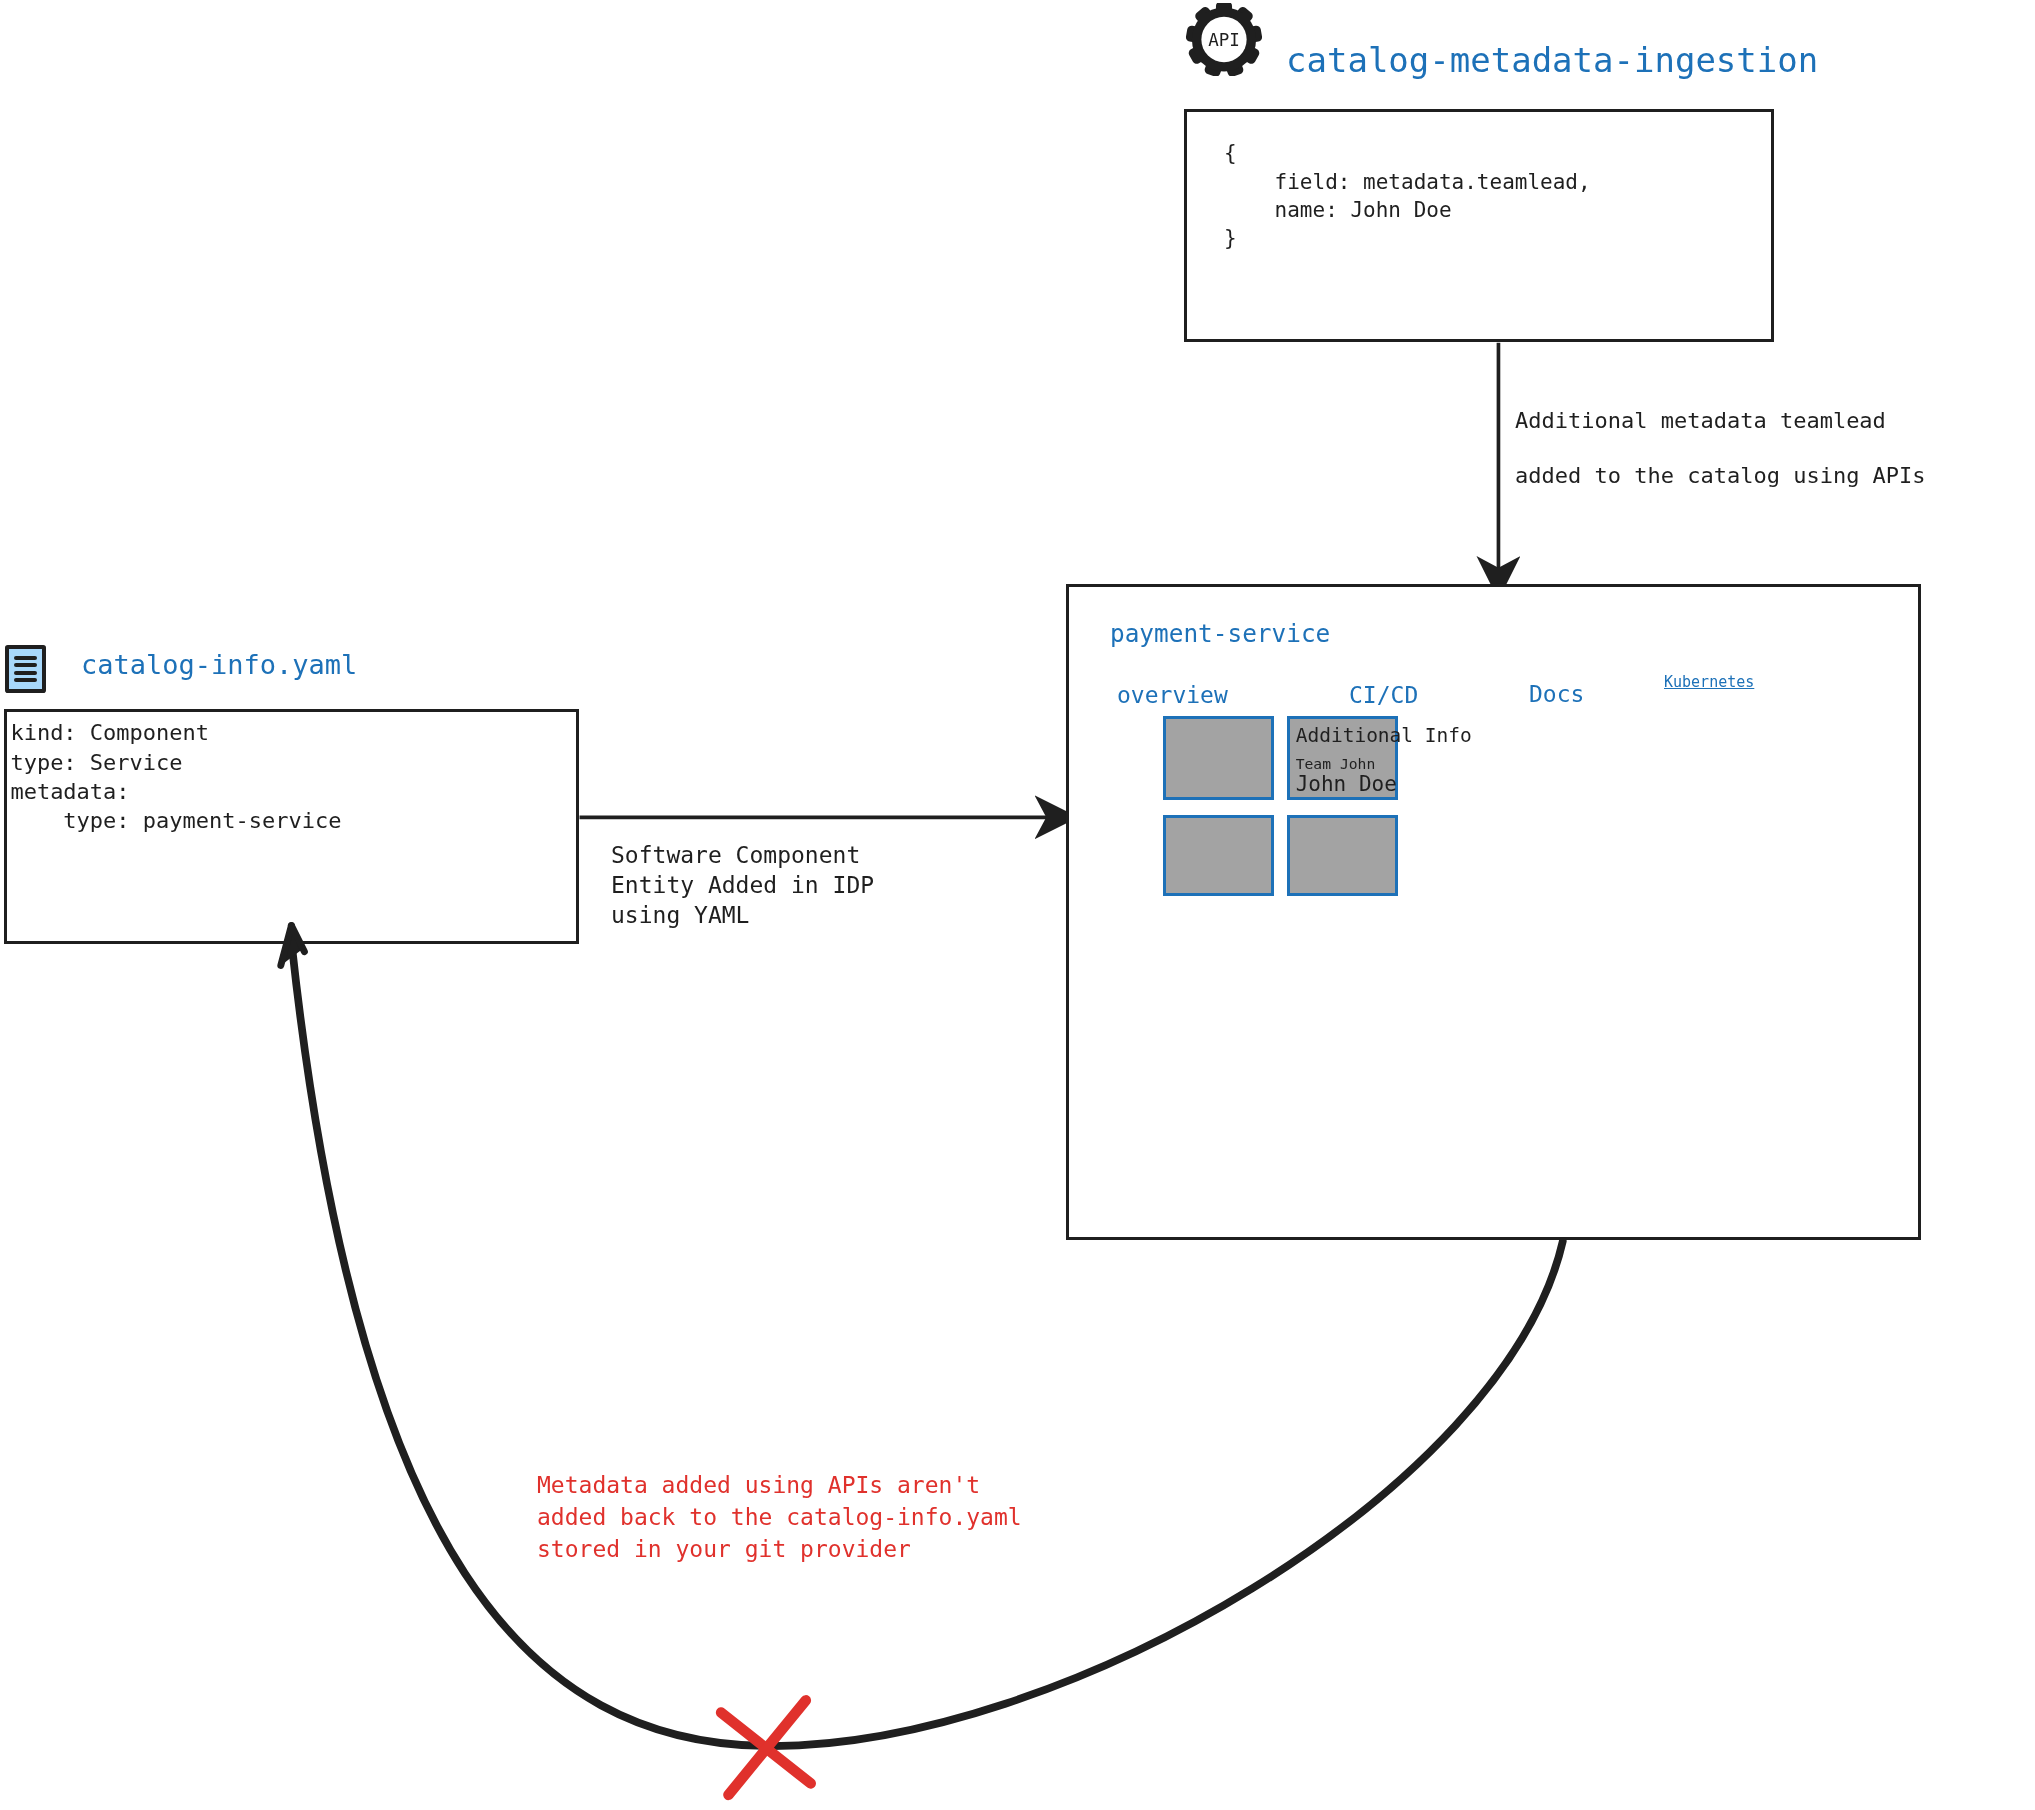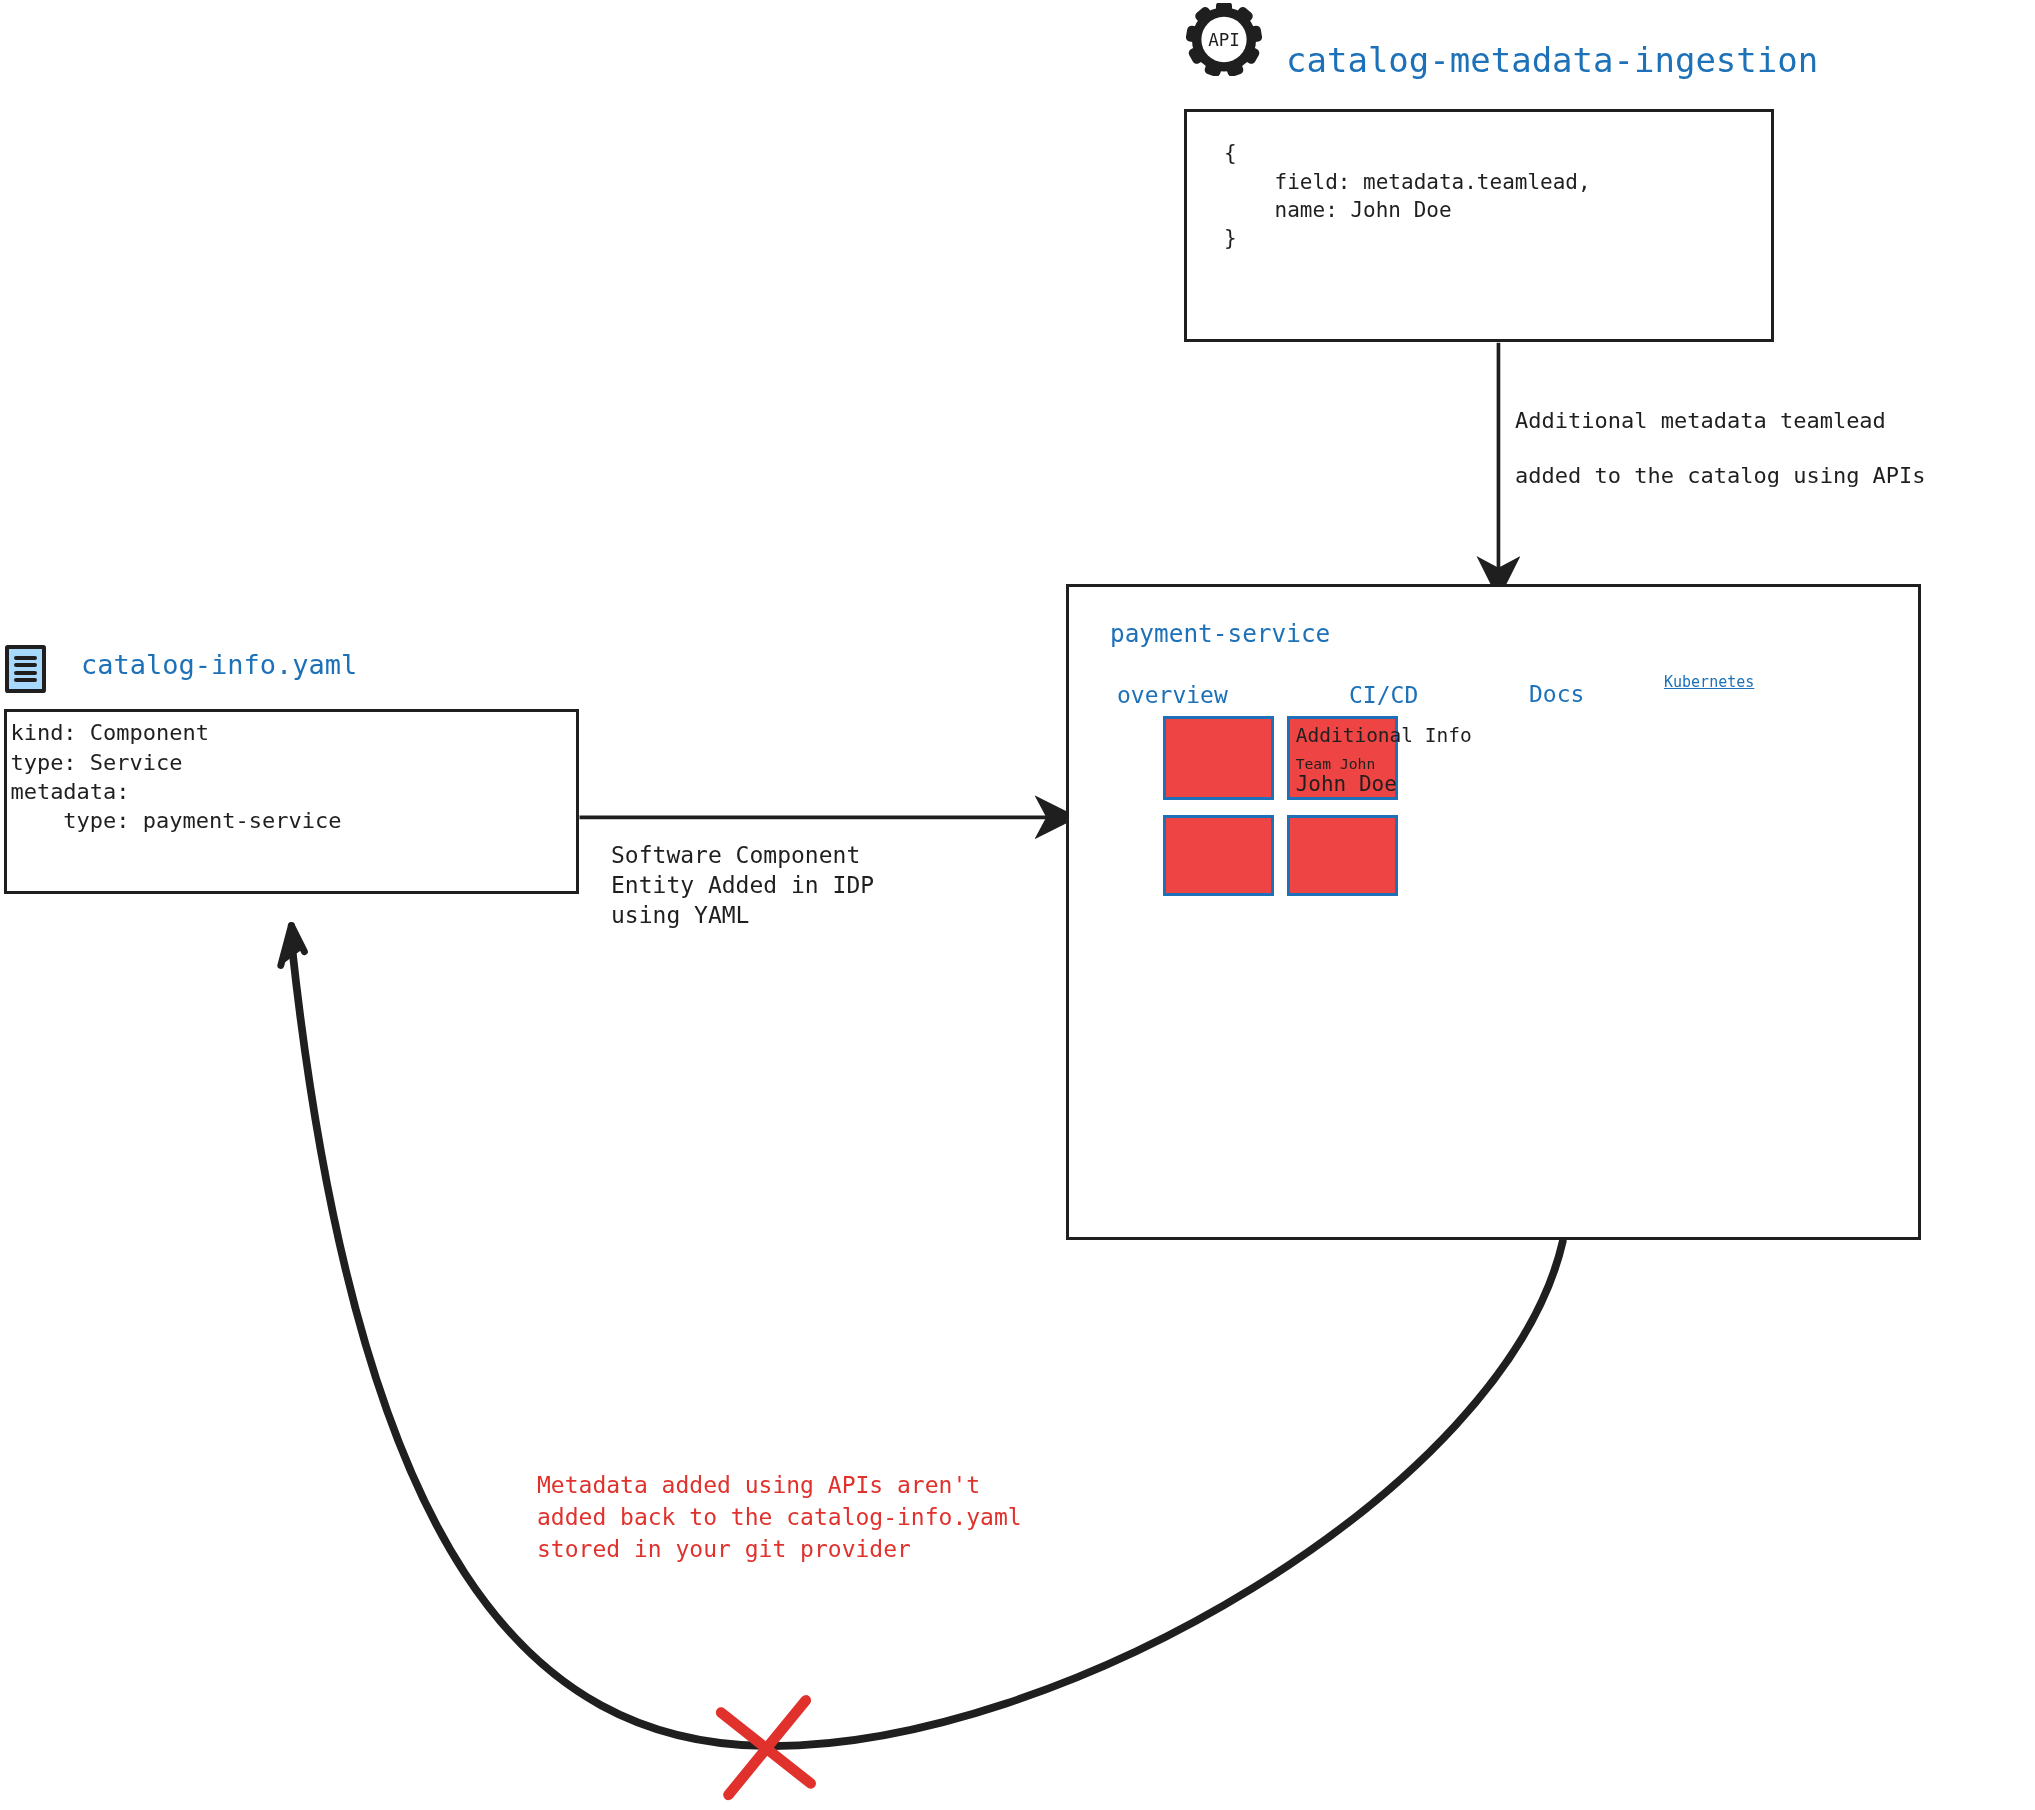--- a/index.html
+++ b/index.html
@@ -39,21 +39,21 @@
   }
 
   
   .box-black {
     border: 3.7px solid #1f1f1f;
     background: #ffffff;
     box-sizing: border-box;
   }
   .box-blue {
     border: 3.3px solid #1d71b8;
-    background: #ef4444;
+    background: #a3a3a3;
     box-sizing: border-box;
   }
 
   
   .gear-wrap { width: 88px; height: 73px; }
 
   
   .yaml-icon {
     width: 41px;
     height: 48px;
@@ -136,21 +136,21 @@
     <div class="yaml-icon-lines">
       <i></i>
       <i></i>
       <i></i>
       <i></i>
     </div>
   </div>
 
   <div class="abs blue-label" style="left:81px; top:649px; font-size:27px;">catalog-info.yaml</div>
 
-  <div class="abs box-black" style="left:4.1px; top:709px; width:575px; height:185px;">
+  <div class="abs box-black" style="left:4.1px; top:709px; width:575px; height:235px;">
     <div class="mono abs" style="left:3.3px; top:7.3px; font-size:22px;">kind: Component</div>
     <div class="mono abs" style="left:3.3px; top:37px; font-size:22px;">type: Service</div>
     <div class="mono abs" style="left:3.3px; top:66px; font-size:22px;">metadata:</div>
     <div class="mono abs" style="left:3.3px; top:95px; font-size:22px;">    type: payment-service</div>
   </div>
 
   <svg class="ovl" width="2056" height="1810" viewBox="0 0 5052 4447">
     <line x1="1424" y1="2008" x2="2596" y2="2008" stroke="#1f1f1f" stroke-width="9" marker-end="url(#ah)"></line>
   </svg>
 

